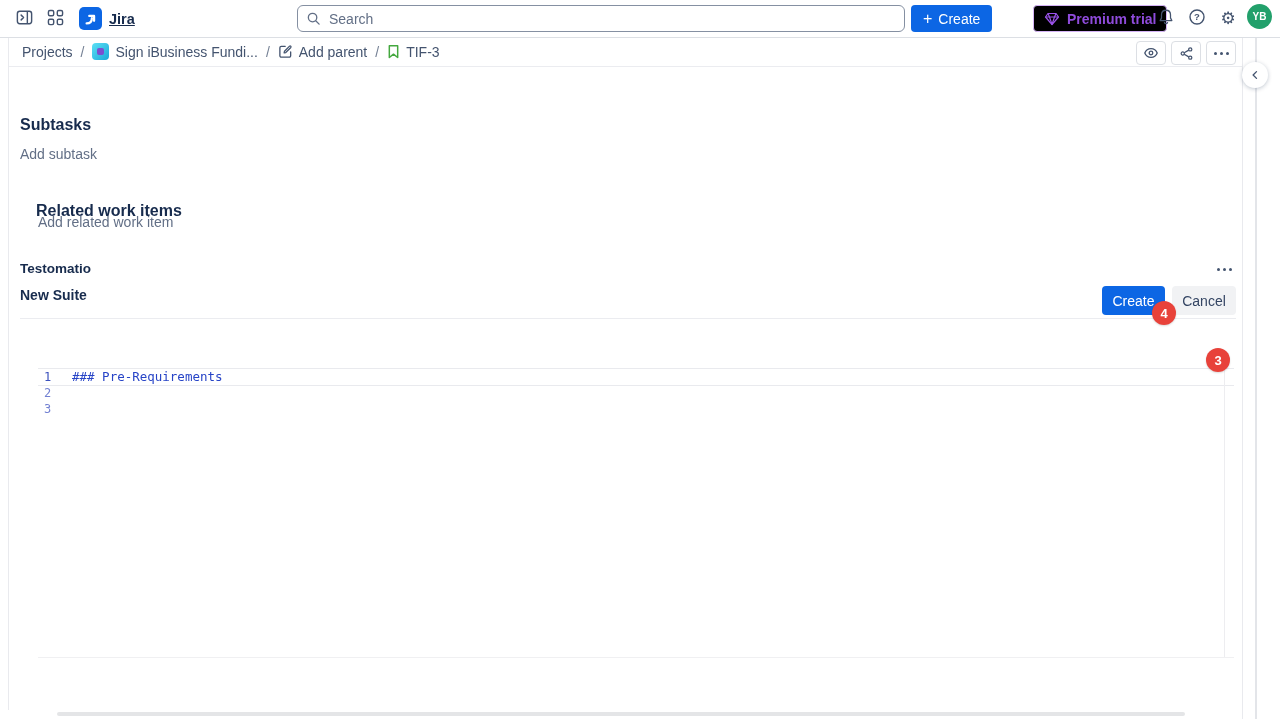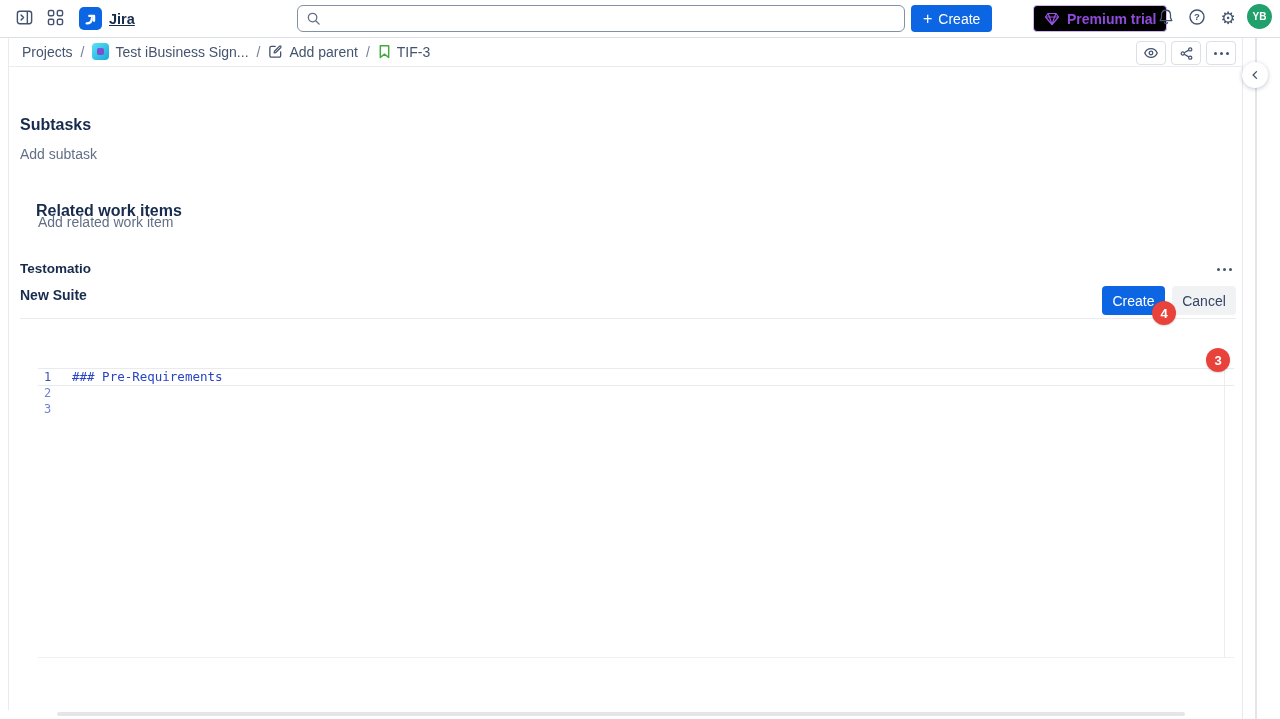--- a/index.html
+++ b/index.html
@@ -134,20 +134,21 @@
       <span class="brand-name">Jira</span>
     </div>
 
     <div class="searchbox">
       <span style="display:flex;">
         <svg width="15" height="15" viewBox="0 0 16 16">
             <circle cx="7" cy="7" r="4.5" fill="none" stroke="#626f86" stroke-width="1.4"></circle>
             <line x1="10.6" y1="10.6" x2="14" y2="14" stroke="#626f86" stroke-width="1.4" stroke-linecap="round"></line>
           </svg>
       </span>
+      <input type="text" placeholder="Search" style="">
     </div>
 
     <button class="create-btn">
       <span class="plus">+</span>
       <span>Create</span>
     </button>
 
     <button class="premium-btn">
       <span style="display:flex;">
         <svg width="16" height="16" viewBox="0 0 16 16">
@@ -182,21 +183,21 @@
     <button class="avatar">YB</button>
   </header>
 
   <div class="crumbrow">
     <span class="crumb">Projects</span>
     <span class="crumb-sep">/</span>
     <span class="crumb">
       <span class="proj-tile">
           <span class="proj-glyph"></span>
         </span>
-      <span>Test iBusiness Sign...</span>
+      <span>Sign iBusiness Fundi...</span>
     </span>
     <span class="crumb-sep">/</span>
     <span class="crumb">
       <span style="display:flex;">
         <svg width="15" height="15" viewBox="0 0 16 16">
             <path d="M13.5 8.5v4a1.5 1.5 0 0 1-1.5 1.5H3.5A1.5 1.5 0 0 1 2 12.5V4a1.5 1.5 0 0 1 1.5-1.5h4.2" fill="none" stroke="#44546f" stroke-width="1.4" stroke-linecap="round"></path>
             <path d="M6.5 9.5l1.8-.4 5.4-5.4a1 1 0 0 0-1.4-1.4L6.9 7.7z" fill="none" stroke="#44546f" stroke-width="1.3" stroke-linejoin="round"></path>
           </svg>
       </span>
       <span>Add parent</span>

